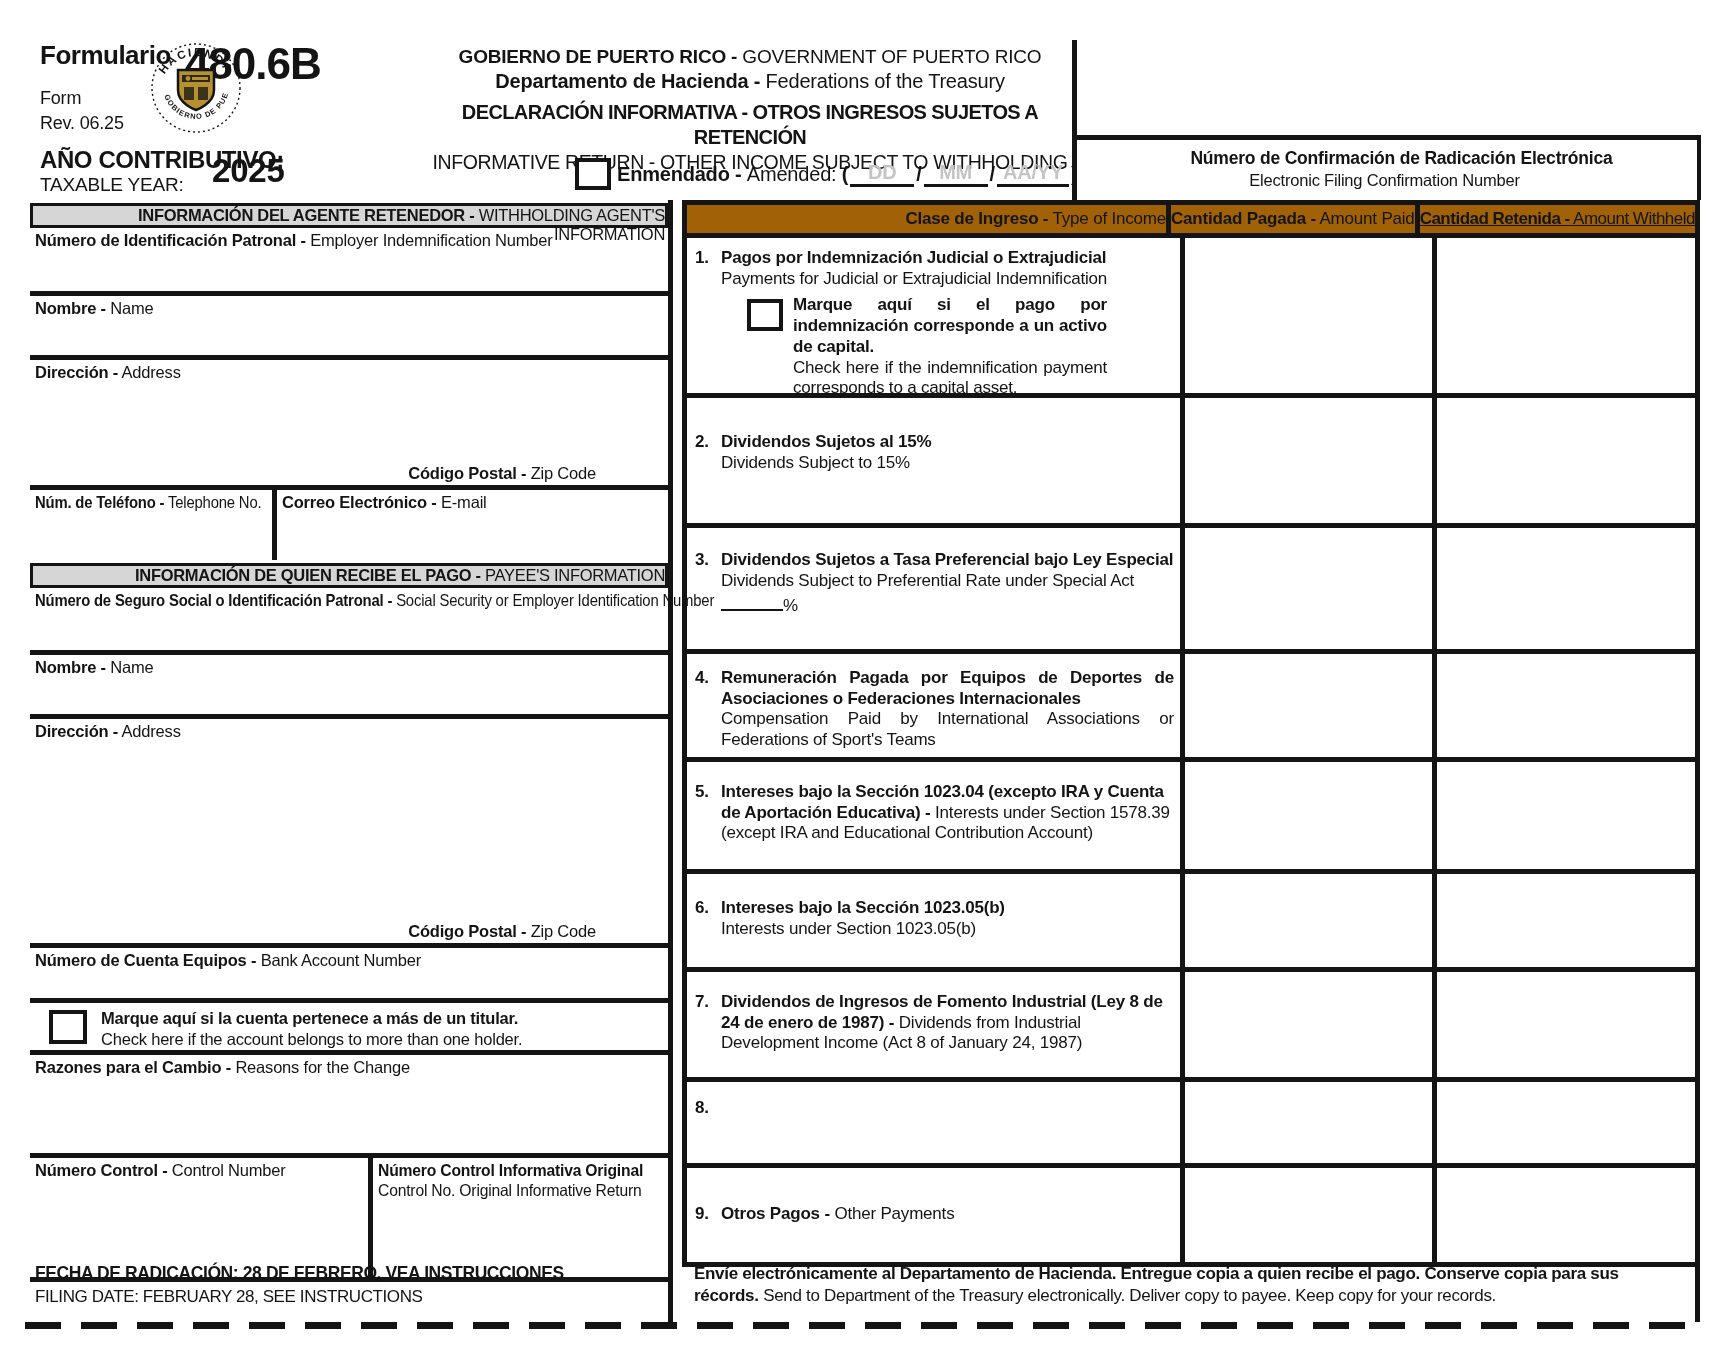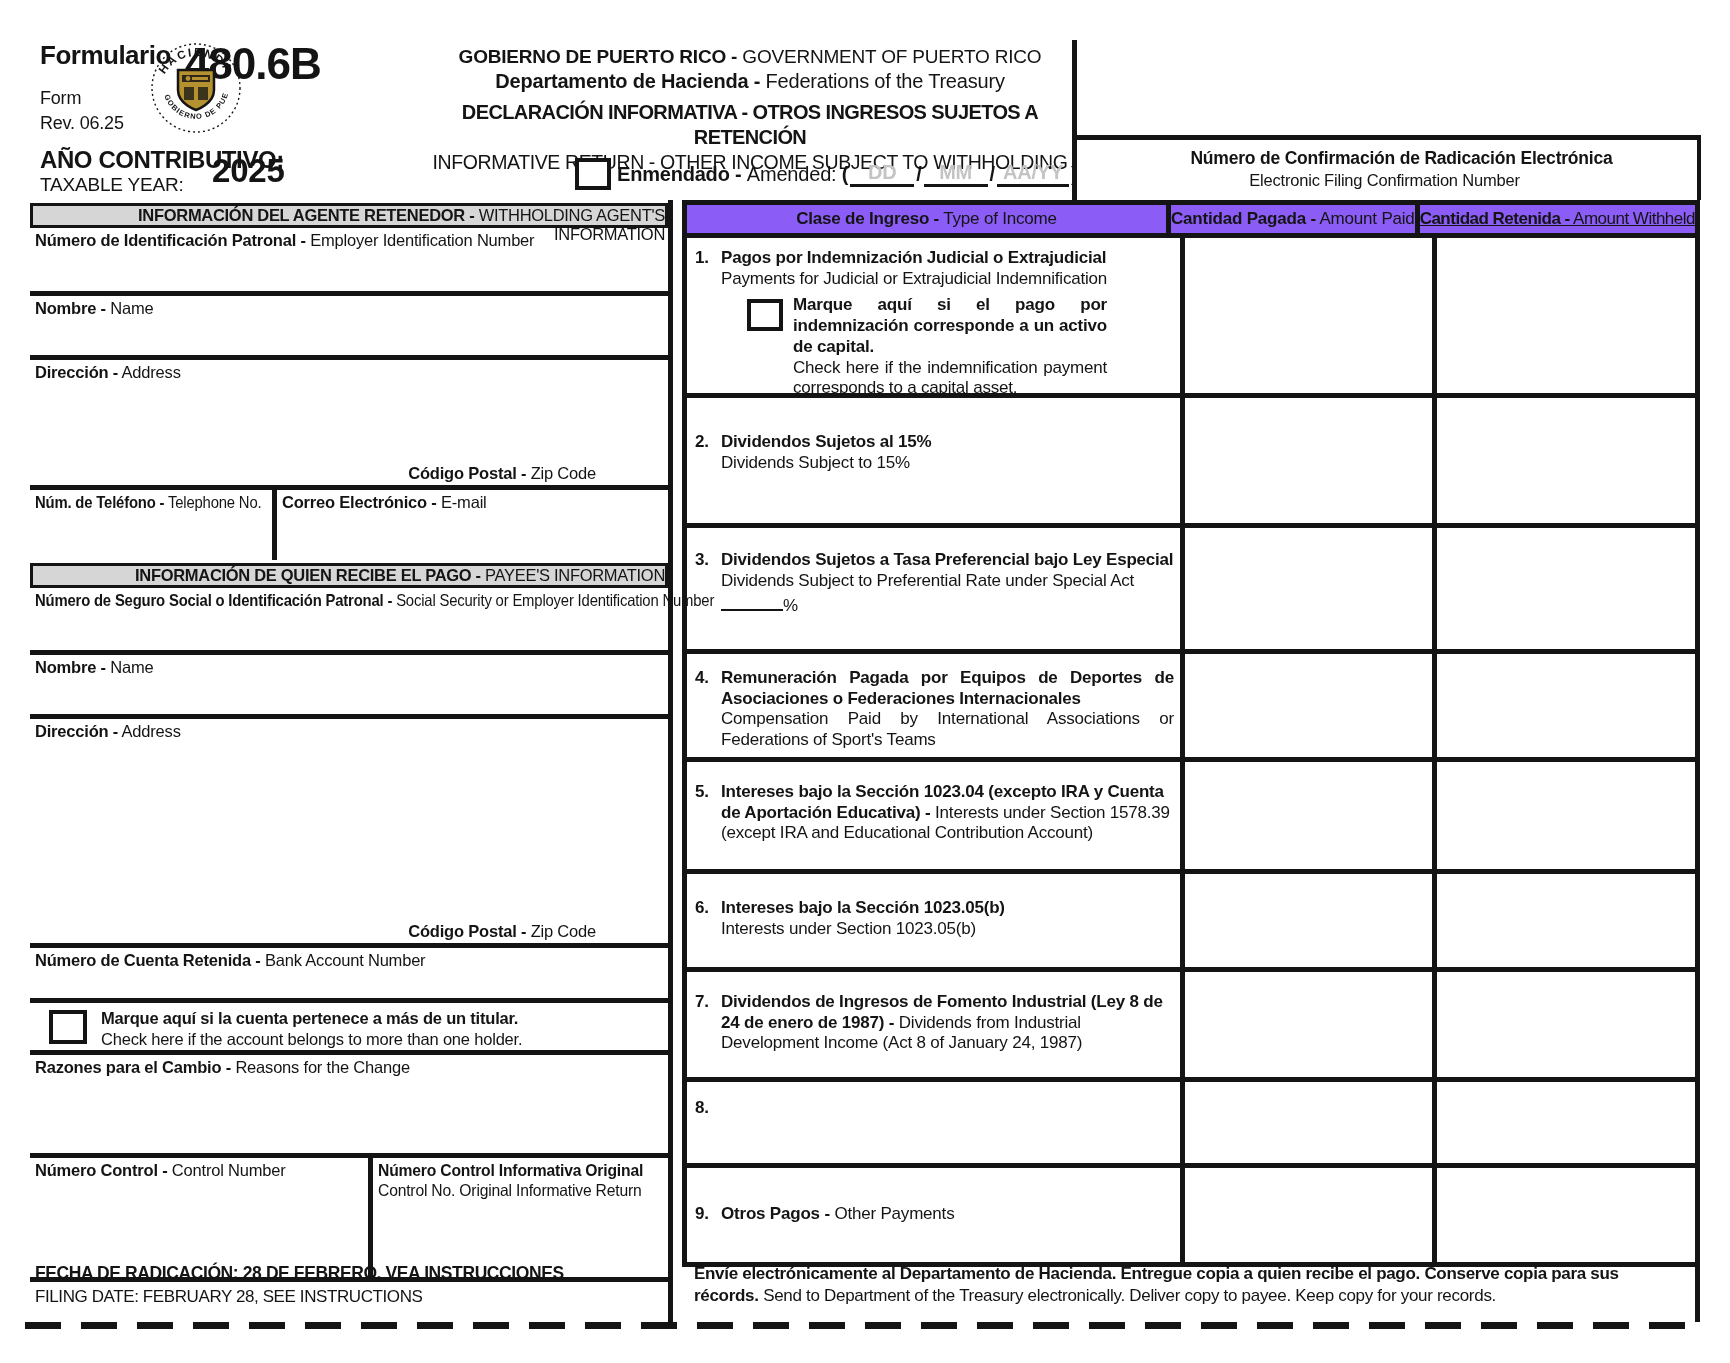--- a/index.html
+++ b/index.html
@@ -53,22 +53,22 @@
   .chkrow .cb{margin:2px 14px 0 14px;width:30px;height:26px;}
   .chktxt{font-size:16.5px;line-height:1.25;}
   
   .itable{position:absolute;left:682px;top:200px;width:1018px;box-sizing:border-box;
           border:5px solid #141414;}
   .irow{display:flex;box-sizing:border-box;border-bottom:5px solid #141414;}
   .irow:last-child{border-bottom:none;}
   .c1{width:498px;box-sizing:border-box;border-right:5px solid #141414;position:relative;}
   .c2{width:252px;box-sizing:border-box;border-right:5px solid #141414;}
   .c3{flex:1;text-decoration:underline;}
-  .ihead .c1,.ihead .c2,.ihead .c3{background:#8b5cf6;text-align:center;font-size:17px;
-      display:flex;align-items:center;justify-content:center;white-space:nowrap;}
+  .ihead .c1,.ihead .c2,.ihead .c3{background:#a16207;text-align:center;font-size:17px;
+      display:flex;align-items:center;justify-content:flex-end;white-space:nowrap;}
   .ihead .c3{letter-spacing:-0.5px;}
   .itext{display:flex;padding:10px 6px 0 8px;font-size:17px;line-height:1.22;}
   .num{width:26px;flex:none;font-weight:bold;}
   .itxt{flex:1;}
   .just{text-align:justify;}
   .chkblk{display:flex;margin:6px 0 0 26px;width:360px;text-align:justify;}
   .chkblk .cb{margin:4px 10px 0 0;}
   .pctline{display:inline-block;width:62px;border-bottom:2px solid #141414;height:14px;}
   
   .dbl-line{position:absolute;left:668px;top:200px;width:5px;height:1122px;background:#141414;}
@@ -140,21 +140,21 @@
     <div class="conf-en">Electronic Filing Confirmation Number</div>
   </div>
 
   <div class="left-panel">
     <div class="bar">
       <span class="b">INFORMACIÓN DEL AGENTE RETENEDOR -</span>
       <span class="r">WITHHOLDING AGENT'S INFORMATION</span>
     </div>
 
     <div class="fld" style="height:68px">
-      <div class="lbl"><span class="b">Número de Identificación Patronal -</span> <span class="r">Employer Identification Number</span></div>
+      <div class="lbl"><span class="b">Número de Identificación Patronal -</span> <span class="r">Employer Indemnification Number</span></div>
     </div>
 
     <div class="fld" style="height:64px">
       <div class="lbl"><span class="b">Nombre -</span> <span class="r">Name</span></div>
     </div>
 
     <div class="fld" style="height:130px">
       <div class="lbl"><span class="b">Dirección -</span> <span class="r">Address</span></div>
       <div class="zip"><span class="b">Código Postal -</span> <span class="r">Zip Code</span></div>
     </div>
@@ -181,21 +181,21 @@
     <div class="fld" style="height:64px">
       <div class="lbl"><span class="b">Nombre -</span> <span class="r">Name</span></div>
     </div>
 
     <div class="fld" style="height:229px">
       <div class="lbl"><span class="b">Dirección -</span> <span class="r">Address</span></div>
       <div class="zip"><span class="b">Código Postal -</span> <span class="r">Zip Code</span></div>
     </div>
 
     <div class="fld" style="height:55px">
-      <div class="lbl"><span class="b">Número de Cuenta Retenida -</span> <span class="r">Bank Account Number</span></div>
+      <div class="lbl"><span class="b">Número de Cuenta Equipos -</span> <span class="r">Bank Account Number</span></div>
     </div>
 
     <div class="fld chkrow" style="height:52px">
       <span class="cb"></span>
       <div class="chktxt">
         <div class="b">Marque aquí si la cuenta pertenece a más de un titular.</div>
         <div class="r">Check here if the account belongs to more than one holder.</div>
       </div>
     </div>
 

